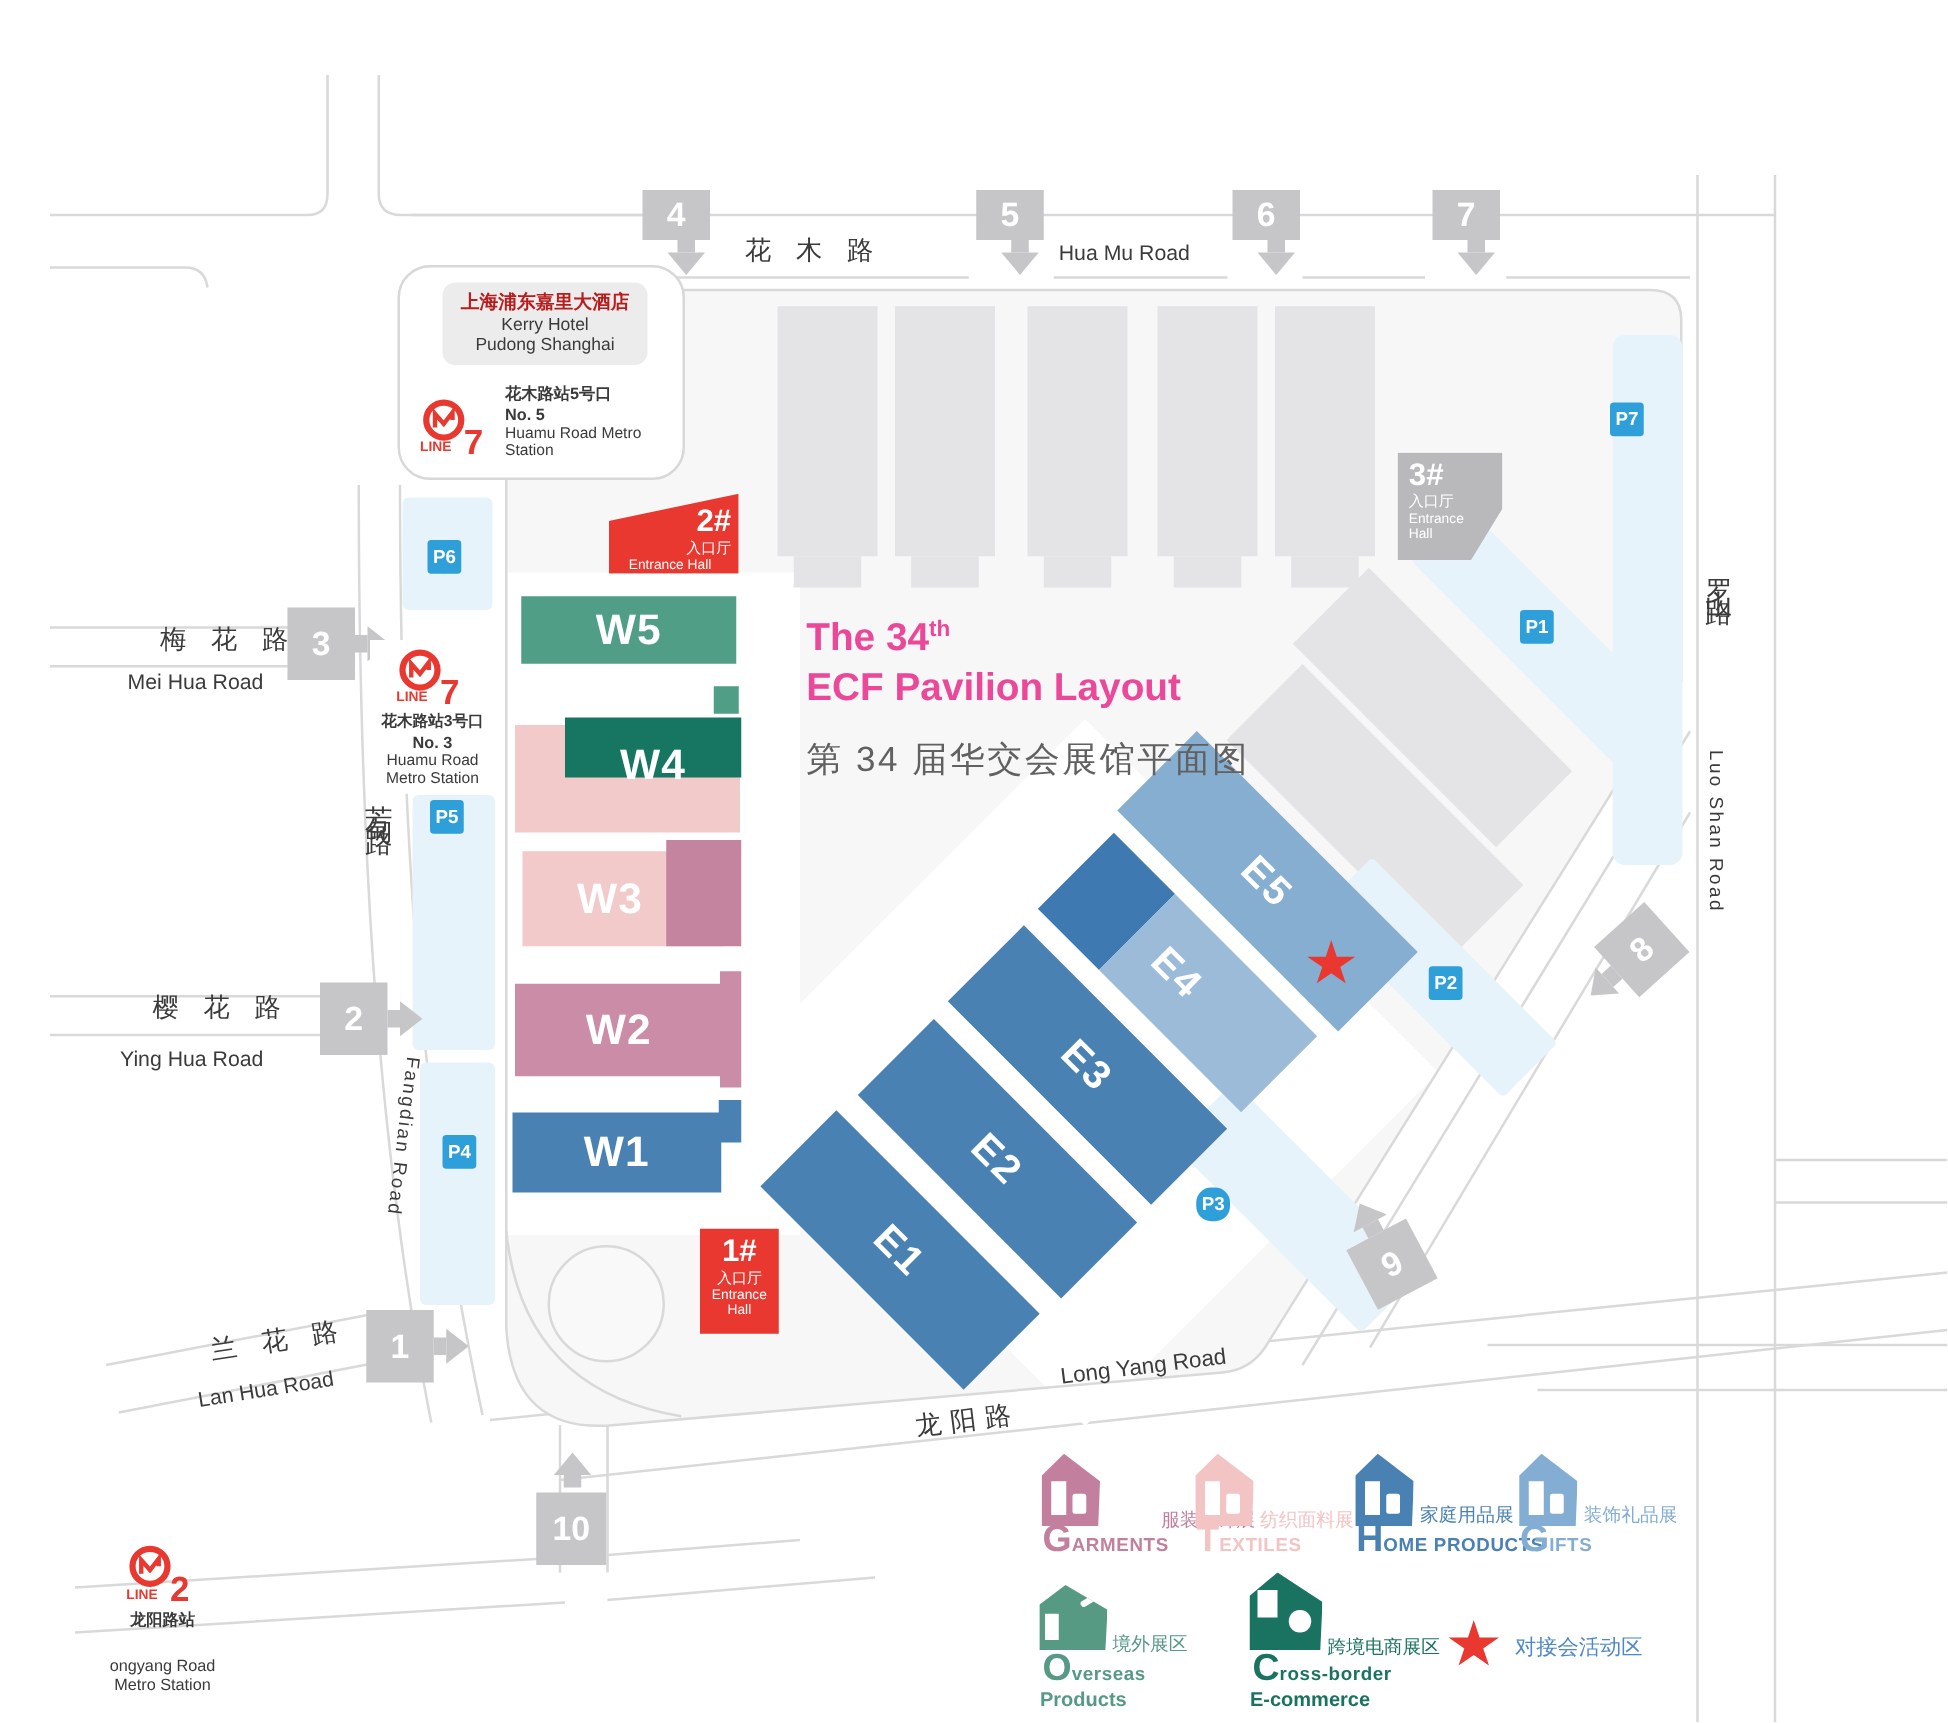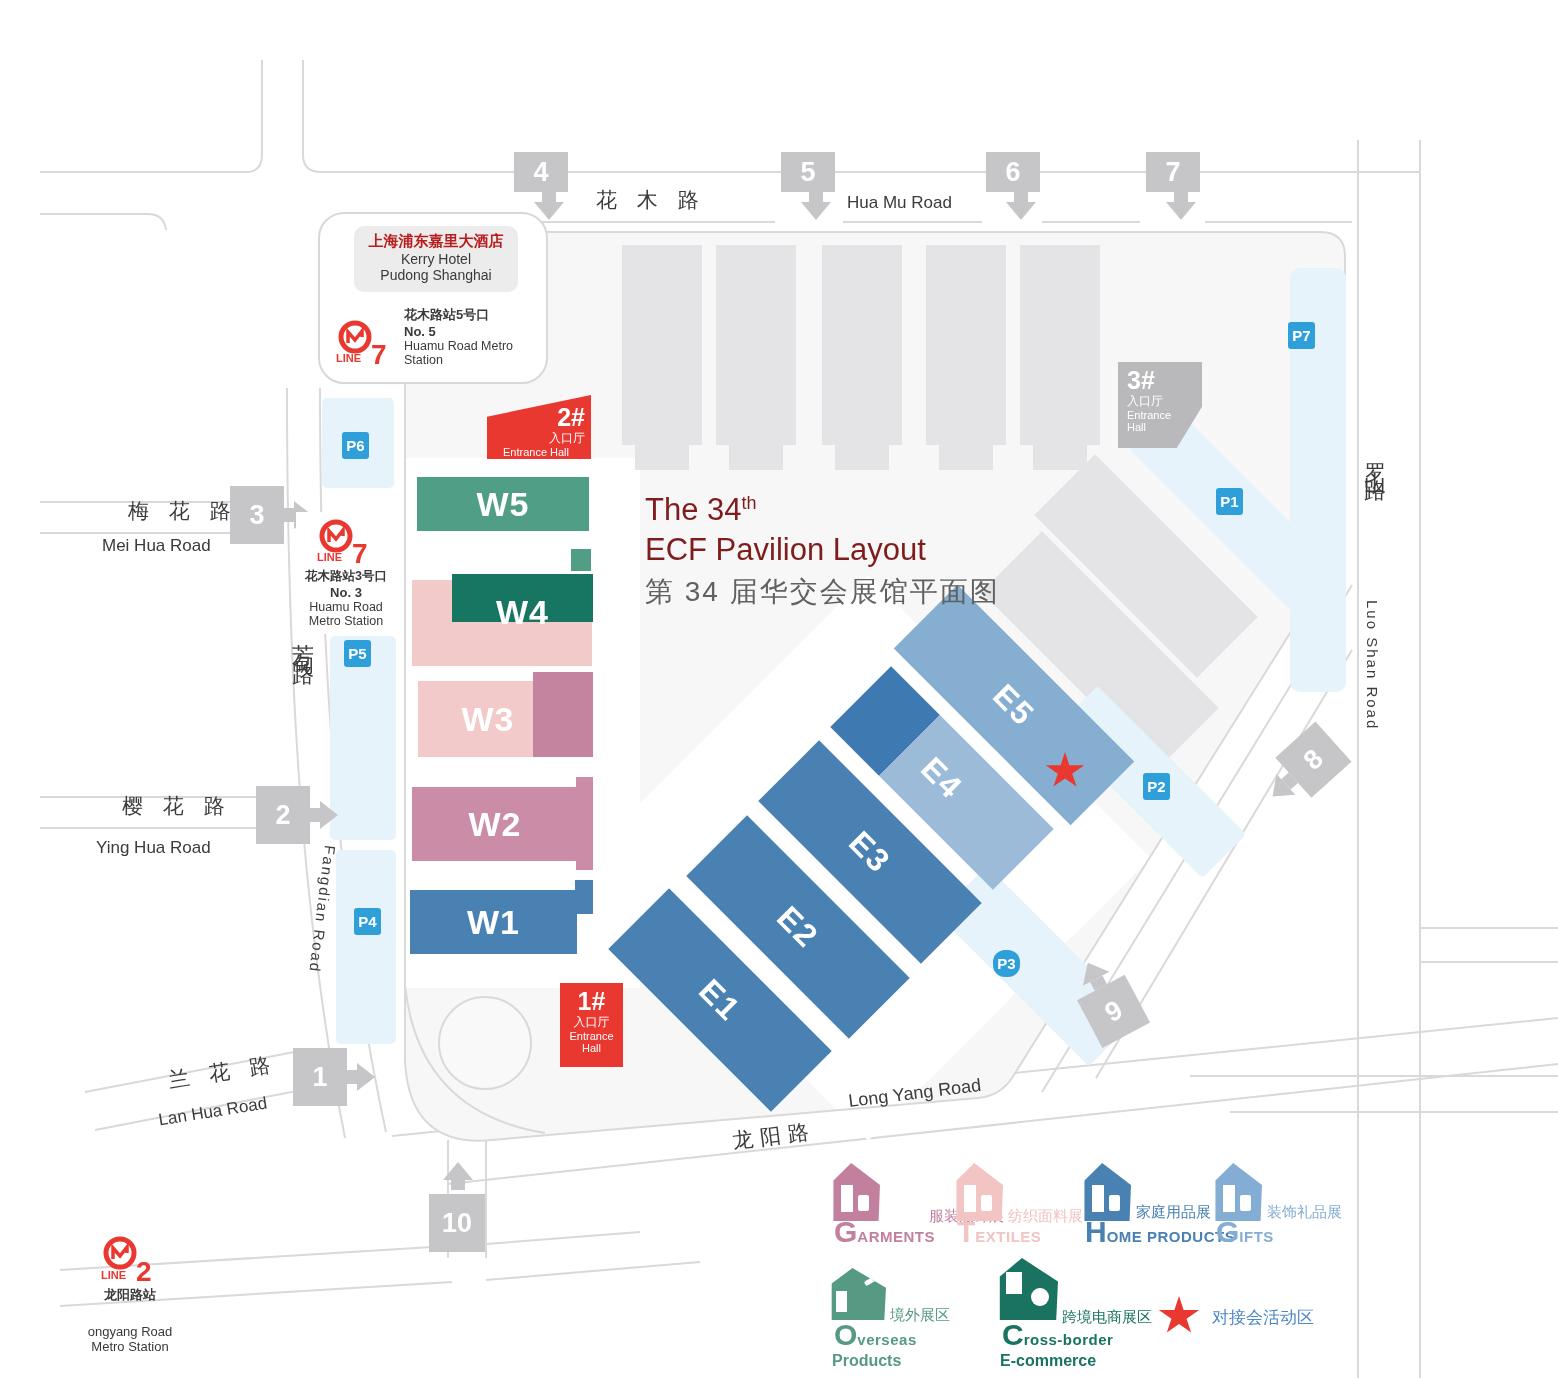--- a/index.html
+++ b/index.html
@@ -39,21 +39,21 @@
   .licon{position:absolute;clip-path:polygon(40% 0%,100% 38%,97% 100%,3% 100%,3% 30%);}
   .licon .w1{position:absolute;left:18%;top:38%;width:26%;height:46%;background:#fff;}
   .licon .w2{position:absolute;left:55%;top:55%;width:22%;height:28%;background:#fff;border-radius:2px;}
   .leg-en{display:flex;align-items:baseline;font-weight:bold;white-space:nowrap;}
   .leg-en .ini{font-size:30px;}
   .leg-en .rest{font-size:15px;letter-spacing:0.5px;}
   .leg-l2{font-weight:bold;font-size:16px;white-space:nowrap;}
   .leg-cn{font-size:15px;white-space:nowrap;}
   .star{clip-path:polygon(50% 0%,61% 35%,98% 35%,68% 57%,79% 91%,50% 70%,21% 91%,32% 57%,2% 35%,39% 35%);
         background:#e8382f;}
-  .title-en{color:#7f1d1d;font-size:31px;font-weight:400;line-height:1.3;}
+  .title-en{color:#ec4899;font-size:31px;font-weight:700;line-height:1.3;}
   .title-cn{color:#616161;font-size:28px;letter-spacing:2px;}
 </style>
 </head>
 <body>
 
 <div class="canvas">
 
   <svg class="svgbase" width="1558" height="1378">
     <g stroke="#d9d9da" stroke-width="2" fill="none">
 
@@ -178,21 +178,21 @@
     <div class="en" style="text-align:center;">Entrance Hall</div>
   </div>
   <div class="abs eflag" style="left:1118px;top:362px;width:84px;height:86px;background:#b9b9bb;clip-path:polygon(0 0,100% 0,100% 52%,70% 100%,0 100%);text-align:left;padding:4px 0 0 9px;box-sizing:border-box;">
     <div class="num">3#</div>
     <div class="cn">入口厅</div>
     <div class="en" style="width:52px;">Entrance Hall</div>
   </div>
 
   <div class="pbadge" style="left:1216px;top:488px;">P1</div>
   <div class="pbadge" style="left:1143px;top:773px;">P2</div>
-  <div class="pbadge" style="left:993px;top:950px;border-radius:12px;">P3</div>
+  <div class="pbadge" style="left:957px;top:950px;border-radius:12px;">P3</div>
   <div class="pbadge" style="left:354px;top:908px;">P4</div>
   <div class="pbadge" style="left:344px;top:640px;">P5</div>
   <div class="pbadge" style="left:342px;top:432px;">P6</div>
   <div class="pbadge" style="left:1288px;top:322px;text-align:right;">P7</div>
 
   <div class="gate" style="left:514px;top:152px;width:54px;height:40px;">
       <span>4</span>
     </div>
   <div class="abs" style="left:534px;top:192px;">
       <div class="stem-v" style="margin-left:8px;"></div>
@@ -266,21 +266,21 @@
         <div class="stem-v" style="margin-left:8px;"></div>
       </div>
     <div class="gate" style="position:static;width:54px;height:54px;">
         <span>9</span>
       </div>
   </div>
 
   <div class="abs" style="left:645px;top:490px;">
     <div class="title-en"><span>The 34</span><sup style="font-size:18px;">th</sup></div>
     <div class="title-en">ECF Pavilion Layout</div>
-    <div class="title-cn" style="margin-top:2px;">第 34 届华交会展馆平面图</div>
+    <div class="title-cn" style="margin-top:18px;">第 34 届华交会展馆平面图</div>
   </div>
 
   <div class="abs" style="left:318px;top:212px;width:230px;height:172px;background:#fff;border:2px solid #d8d8d8;border-radius:26px;box-sizing:border-box;">
     <div class="abs" style="left:34px;top:12px;width:164px;height:66px;background:#ececec;border-radius:10px;text-align:center;padding-top:6px;box-sizing:border-box;">
       <div style="font-size:15px;font-weight:bold;color:#b91c1c;">上海浦东嘉里大酒店</div>
       <div style="font-size:14px;color:#3a3a3a;">Kerry Hotel</div>
       <div style="font-size:14px;color:#3a3a3a;">Pudong Shanghai</div>
     </div>
     <div class="abs metro" style="left:14px;top:92px;">
       <div>

